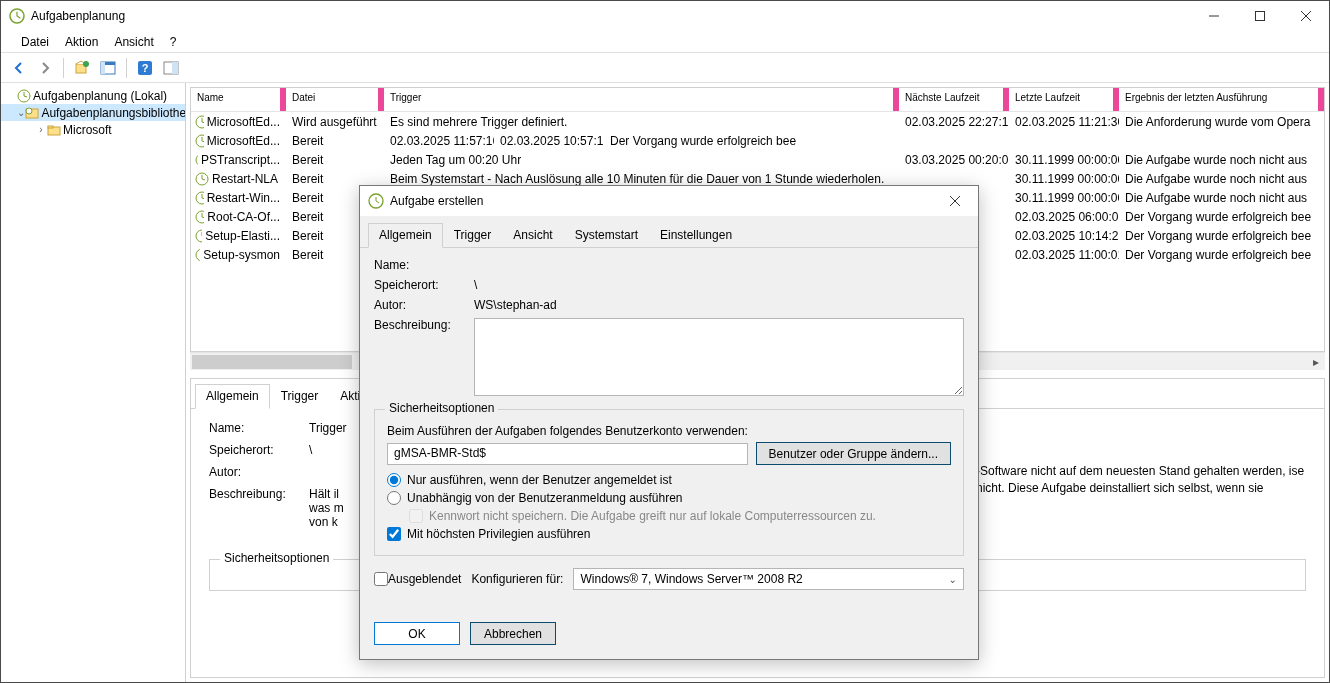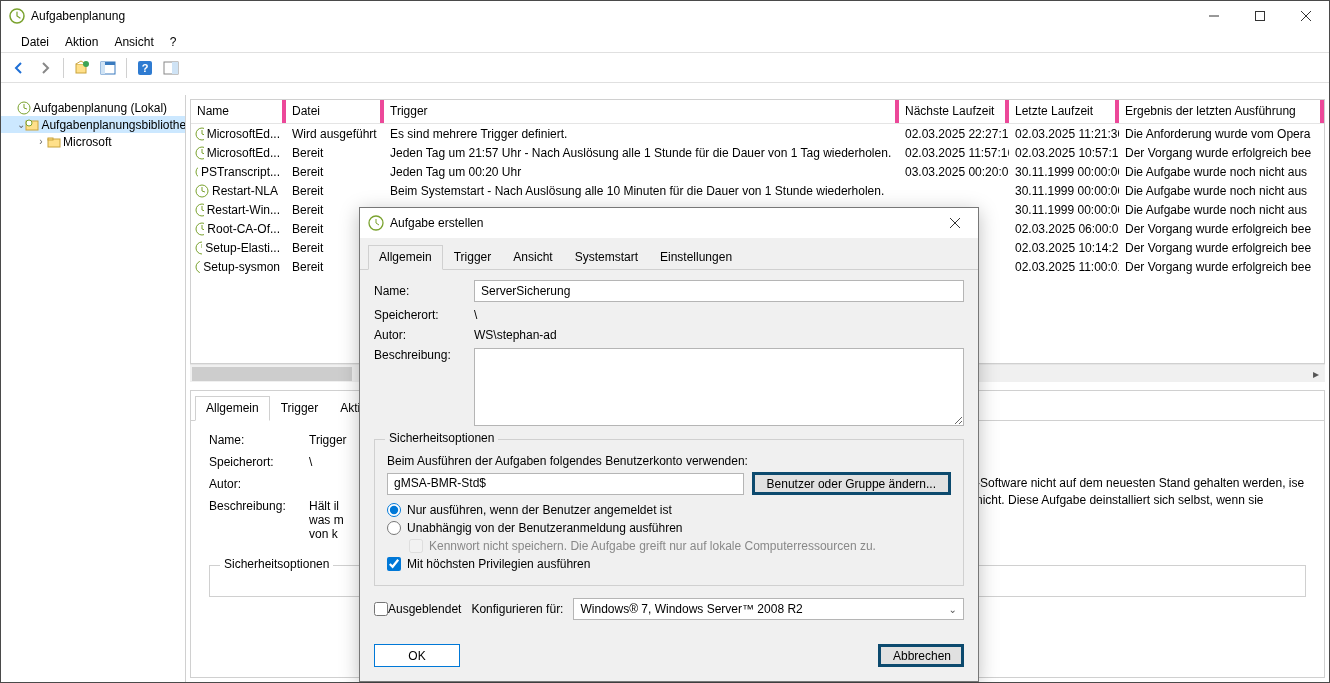--- a/index.html
+++ b/index.html
@@ -15,33 +15,33 @@
   .winbtn { width:46px; height:30px; display:flex; align-items:center; justify-content:center; color:#555; }
 
   .menubar { height:22px; display:flex; align-items:center; padding-left:12px; background:#fff; border-bottom:1px solid #e0e0e0; }
   .menuitem { padding:2px 8px; }
 
   .toolbar { height:30px; display:flex; align-items:center; padding-left:6px; gap:2px; background:#fff; border-bottom:1px solid #e0e0e0; }
   .tbtn { width:24px; height:24px; display:flex; align-items:center; justify-content:center; border:1px solid transparent; }
   .toolbar .sep { width:1px; height:20px; background:#d0d0d0; margin:0 4px; }
 
   
-  .body { flex:1; display:flex; min-height:0;margin-top:12px; }
+  .body { flex:1; display:flex; min-height:0; }
   .tree { width:185px; border-right:1px solid #d0d0d0; padding:4px 0; overflow:hidden; }
   .treerow { display:flex; align-items:center; height:17px; padding-left:4px; white-space:nowrap; }
   .treerow.sel { background:#cce8ff; }
   .twist { width:12px; text-align:center; color:#666; font-size:10px; }
   .treerow .tlabel { margin-left:2px; }
 
   .main { flex:1; display:flex; flex-direction:column; position:relative; min-width:0; padding:4px; }
 
   
   .grid { border:1px solid #d0d0d0; background:#fff; height:265px; overflow:hidden; }
   .ghead { display:flex; background:#fff; height:24px; border-bottom:1px solid #e5e5e5; }
-  .gh { padding:4px 6px; border-right:4px solid #ec4899; font-size:12px; white-space:nowrap; overflow:hidden; }
+  .gh { padding:4px 6px; border-right:6px solid #ec4899; font-size:10px; white-space:nowrap; overflow:hidden; }
   .gbody { }
   .grow { display:flex; height:19px; align-items:center; }
   .gc { padding:0 6px; white-space:nowrap; overflow:hidden; font-size:12px; }
   .gc.first { display:flex; align-items:center; gap:3px; padding-left:4px; }
 
   
   .c-name   { width:95px; }
   .c-status { width:98px; }
   .c-trig   { width:515px; }
   .c-next   { width:110px; }
@@ -60,46 +60,46 @@
   .tab { padding:4px 10px 5px; border:1px solid transparent; border-bottom:none; font-size:12px; position:relative; top:1px; background:#fff; }
   .tab.active { border-color:#d0d0d0; background:#fff; border-bottom:1px solid #fff; }
   .detail-body { padding:12px 18px; font-size:12px; flex:1; overflow:hidden; }
   .drow { display:flex; margin-bottom:8px; }
   .drow .lab { width:100px; }
   .drow .val { flex:1; }
   .detail .fieldset { margin-top:10px; padding:8px 10px; border:1px solid #d0d0d0; position:relative; }
   .detail .fieldset .legend { position:absolute; top:-9px; left:10px; background:#fff; padding:0 4px; font-size:12px; }
 
   
-  .dialog { position:absolute; left:358px; top:206px; width:620px; height:475px; background:#f0f0f0; border:1px solid #777; box-shadow:0 4px 18px rgba(0,0,0,.25); display:flex; flex-direction:column; z-index:50; }
+  .dialog { position:absolute; left:358px; top:184px; width:620px; height:475px; background:#f0f0f0; border:1px solid #777; box-shadow:0 4px 18px rgba(0,0,0,.25); display:flex; flex-direction:column; z-index:50; }
   .dlg-title { height:30px; background:#fff; display:flex; align-items:center; padding-left:8px; gap:6px; }
   .dlg-title .close { margin-left:auto; width:46px; height:30px; display:flex; align-items:center; justify-content:center; color:#444; }
   .dlg-tabs { display:flex; padding:6px 8px 0 8px; border-bottom:1px solid #d0d0d0; background:#f0f0f0; }
   .dlg-tab { padding:4px 10px 5px; border:1px solid transparent; border-bottom:none; font-size:12px; position:relative; top:1px; }
   .dlg-tab.active { background:#f0f0f0; border-color:#d0d0d0; border-bottom:1px solid #f0f0f0; }
   .dlg-body { flex:1; padding:10px 14px; overflow:hidden; }
   .frow { display:flex; align-items:center; margin-bottom:6px; }
   .frow .flab { width:100px; }
   .frow .fval { flex:1; }
   .txt { width:100%; height:22px; border:1px solid #b5b5b5; background:#fff; padding:2px 6px; font-family:inherit; font-size:12px; }
   .txa { width:100%; height:78px; border:1px solid #b5b5b5; background:#fff; }
   .fieldset2 { margin-top:10px; border:1px solid #d0d0d0; padding:14px 12px 10px; position:relative; }
   .fieldset2 .legend { position:absolute; top:-9px; left:10px; background:#f0f0f0; padding:0 4px; }
   .account-row { display:flex; align-items:center; gap:8px; margin:4px 0 8px; }
   .account-txt { flex:1; height:22px; border:1px solid #b5b5b5; background:#fff; padding:2px 6px; }
-  .btn { height:23px; padding:0 12px; background:#e1e1e1; border:3px solid #0c4a6e; font-family:inherit; font-size:12px; }
+  .btn { height:23px; padding:0 12px; background:#e1e1e1; border:1px solid #0c4a6e; font-family:inherit; font-size:12px; }
   .btn.def { background:#fff; border:1px solid #0078d7; }
   .radio-row, .check-row { display:flex; align-items:center; gap:6px; margin:4px 0; }
   .check-row.sub { margin-left:22px; color:#888; }
   .check-row.sub input { opacity:.5; }
   input[type=radio], input[type=checkbox] { accent-color:#0078d7; width:14px; height:14px; margin:0; }
   .cfg-row { display:flex; align-items:center; gap:10px; margin-top:12px; }
   .cfg-row label.hidden { display:flex; align-items:center; }
   .select { flex:1; height:22px; border:1px solid #b5b5b5; background:#fff; padding:2px 6px; display:flex; align-items:center; justify-content:space-between; }
-  .dlg-buttons { padding:10px 14px 14px; display:flex; justify-content:space-between; gap:10px; }
+  .dlg-buttons { padding:10px 14px 14px; display:flex; justify-content:flex-start; gap:10px; }
 
   
   svg { display:block; }
 </style>
 </head>
 <body>
 
 <div class="window">
 
   <div class="titlebar">
@@ -240,21 +240,20 @@
             </div>
             <div class="grow">
               <div class="gc c-name first">
                 <svg width="14" height="14">
                   <circle cx="7" cy="7" r="6" fill="#fff" stroke="#7aa22e"></circle>
                   <path d="M7 3v4l3 1" stroke="#7aa22e" fill="none"></path>
                 </svg>
                 <span>MicrosoftEd...</span>
               </div>
               <div class="gc c-status">Bereit</div>
-              <div class="gc c-trig">Jeden Tag um 21:57 Uhr - Nach Auslösung alle 1 Stunde für die Dauer von 1 Tag wiederholen.</div>
               <div class="gc c-next">02.03.2025 11:57:16</div>
               <div class="gc c-last">02.03.2025 10:57:17</div>
               <div class="gc c-res">Der Vorgang wurde erfolgreich bee</div>
             </div>
             <div class="grow">
               <div class="gc c-name first">
                 <svg width="14" height="14">
                   <circle cx="7" cy="7" r="6" fill="#fff" stroke="#7aa22e"></circle>
                   <path d="M7 3v4l3 1" stroke="#7aa22e" fill="none"></path>
                 </svg>
@@ -407,21 +406,20 @@
       <div class="dlg-tab active">Allgemein</div>
       <div class="dlg-tab">Trigger</div>
       <div class="dlg-tab">Ansicht</div>
       <div class="dlg-tab">Systemstart</div>
       <div class="dlg-tab">Einstellungen</div>
     </div>
 
     <div class="dlg-body">
       <div class="frow">
         <span class="flab">Name:</span>
-        <span class="fval"><input class="txt" type="text" value="ServerSicherung" style=""></span>
       </div>
       <div class="frow">
         <span class="flab">Speicherort:</span>
         <span class="fval">\</span>
       </div>
       <div class="frow">
         <span class="flab">Autor:</span>
         <span class="fval">WS\stephan-ad</span>
       </div>
       <div class="frow" style="align-items:flex-start">

